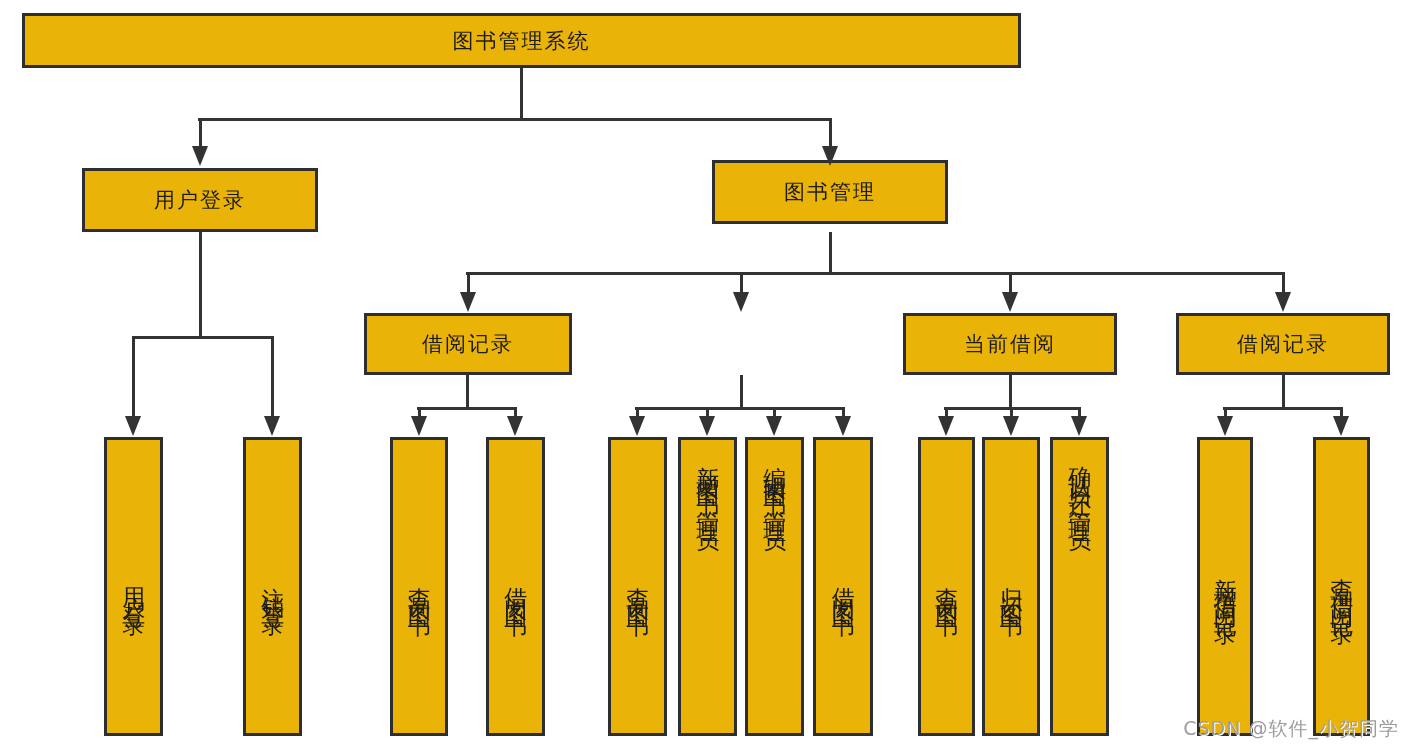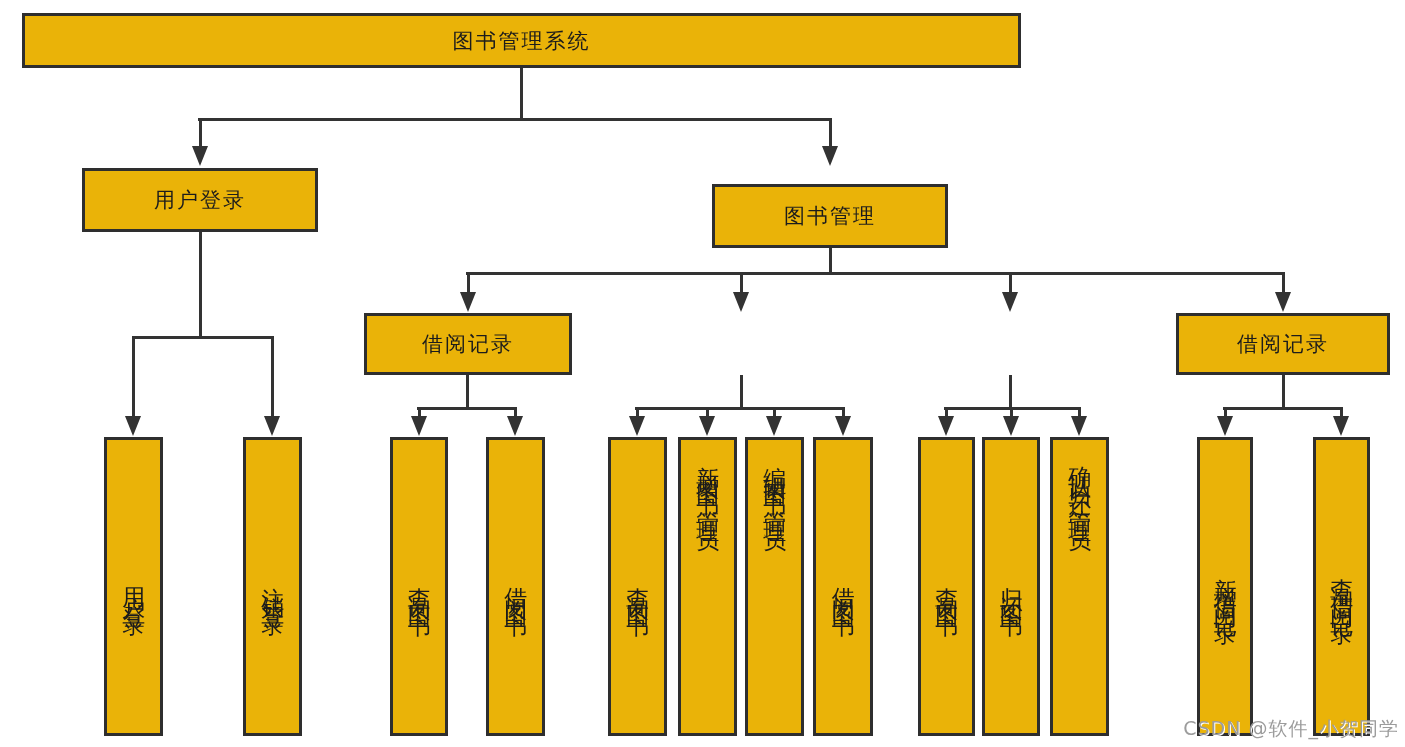--- a/index.html
+++ b/index.html
@@ -73,21 +73,21 @@
   <div class="vl" style="left:520px;top:68px;height:50px;"></div>
   <div class="hl" style="left:198px;top:118px;width:634px;"></div>
   <div class="vl" style="left:199px;top:118px;height:30px;"></div>
   <div class="vl" style="left:829px;top:118px;height:30px;"></div>
   <div class="ah" style="left:192px;top:146px;"></div>
   <div class="ah" style="left:822px;top:146px;"></div>
 
   <div class="box" style="left:82px;top:168px;width:236px;height:64px;">
     <span>用户登录</span>
   </div>
-  <div class="box" style="left:712px;top:184px;width:236px;height:64px;">
+  <div class="box" style="left:712px;top:160px;width:236px;height:64px;">
     <span>图书管理</span>
   </div>
 
   <div class="vl" style="left:199px;top:232px;height:104px;"></div>
   <div class="hl" style="left:132px;top:336px;width:142px;"></div>
   <div class="vl" style="left:132px;top:336px;height:82px;"></div>
   <div class="vl" style="left:271px;top:336px;height:82px;"></div>
   <div class="ah" style="left:125px;top:416px;"></div>
   <div class="ah" style="left:264px;top:416px;"></div>
 
@@ -97,20 +97,23 @@
   <div class="vl" style="left:740px;top:272px;height:24px;"></div>
   <div class="vl" style="left:1009px;top:272px;height:24px;"></div>
   <div class="vl" style="left:1282px;top:272px;height:24px;"></div>
   <div class="ah" style="left:460px;top:292px;"></div>
   <div class="ah" style="left:733px;top:292px;"></div>
   <div class="ah" style="left:1002px;top:292px;"></div>
   <div class="ah" style="left:1275px;top:292px;"></div>
 
   <div class="box" style="left:364px;top:313px;width:208px;height:62px;">
     <span>借阅记录</span>
+  </div>
+  <div class="box" style="left:903px;top:313px;width:214px;height:62px;">
+    <span>当前借阅</span>
   </div>
   <div class="box" style="left:1176px;top:313px;width:214px;height:62px;">
     <span>借阅记录</span>
   </div>
 
   <div class="vl" style="left:466px;top:375px;height:32px;"></div>
   <div class="hl" style="left:417px;top:407px;width:100px;"></div>
   <div class="vl" style="left:418px;top:407px;height:11px;"></div>
   <div class="vl" style="left:514px;top:407px;height:11px;"></div>
   <div class="ah" style="left:411px;top:416px;"></div>

